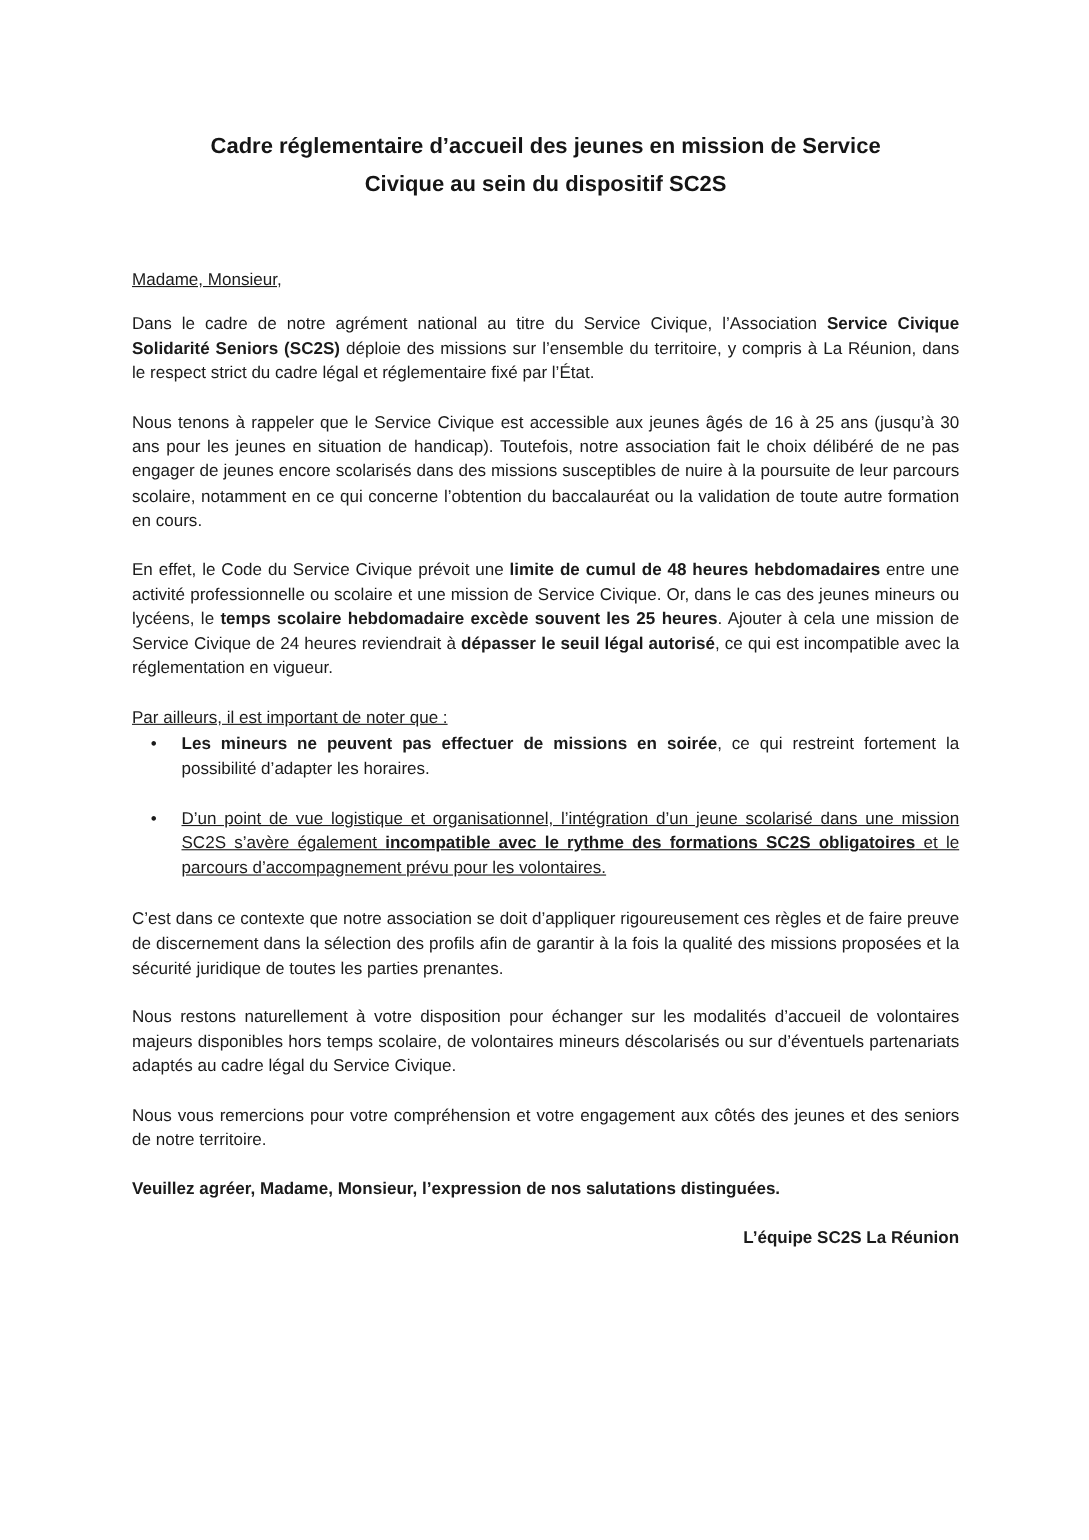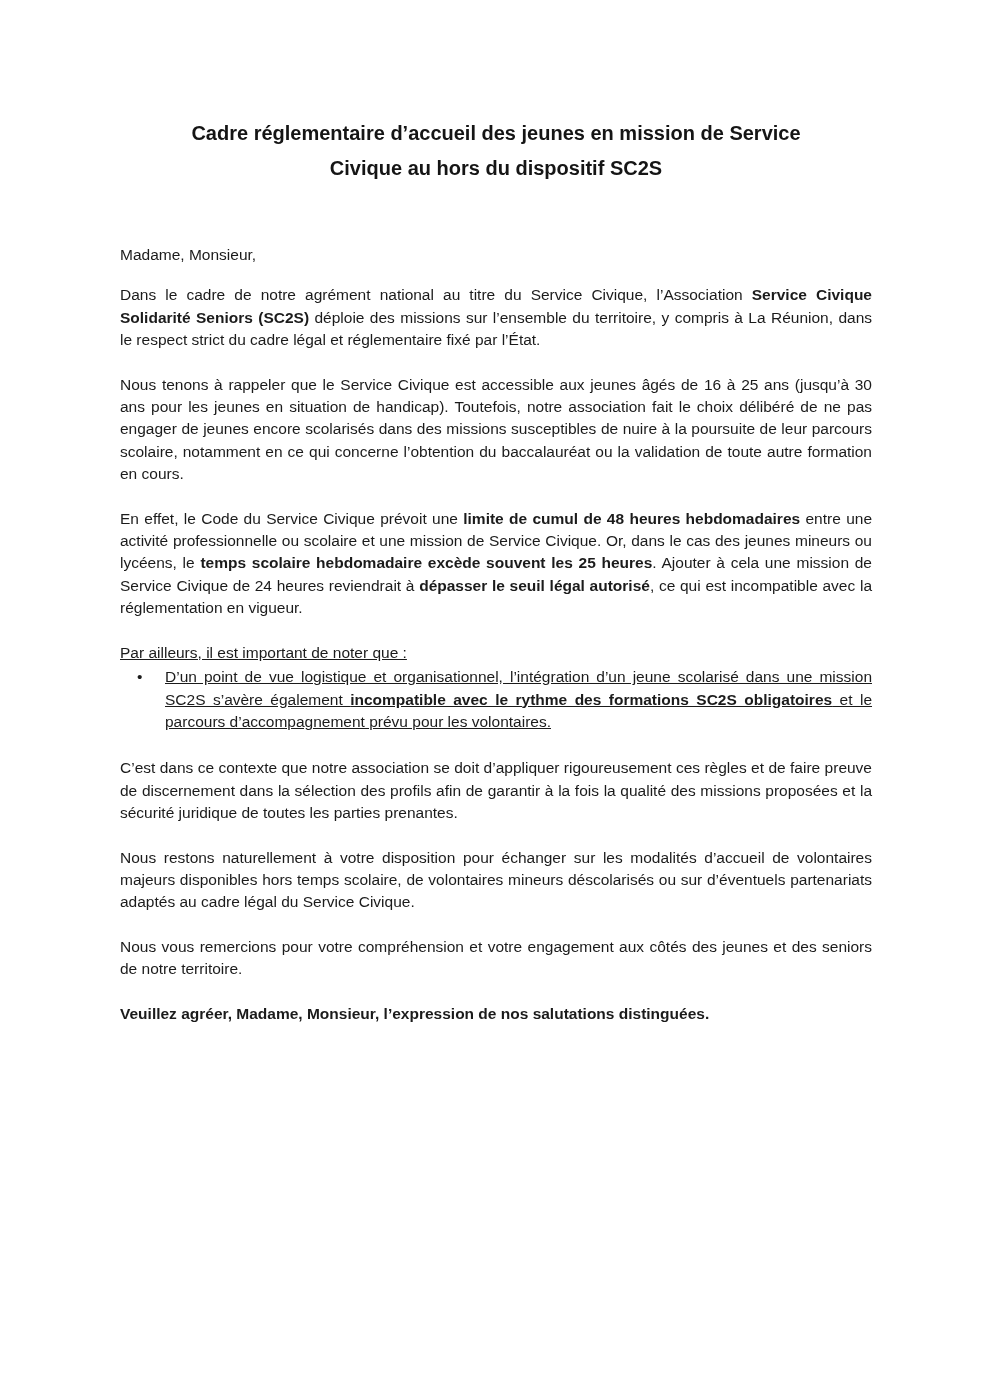--- a/index.html
+++ b/index.html
@@ -23,20 +23,21 @@
   .title {
     text-align: center;
     font-weight: 700;
     font-size: 20px;
     line-height: 34.5px;
     margin: 0 0 59px 0;
     color: #151515;
   }
   .salutation {
     margin: 0 0 18px 0;
+    text-decoration: underline;
   }
   p.para {
     margin: 0 0 22px 0;
     text-align: justify;
   }
   p.intro {
     margin: 0 0 2px 0;
     text-align: justify;
     text-decoration: underline;
   }
@@ -70,41 +71,43 @@
     line-height: 22.5px;
   }
   .sig-line1 { font-weight: 700; }
 </style>
 </head>
 <body>
 
 <div class="page">
 
   <h1 class="title"><span>Cadre réglementaire d’accueil des jeunes en mission de Service</span><br>
-    <span>Civique au hors du dispositif SC2S</span>
+    <span>Civique au sein du dispositif SC2S</span>
   </h1>
 
   <p class="salutation">Madame, Monsieur,</p>
 
   <p class="para"><span>Dans le cadre de notre agrément national au titre du Service Civique, l’Association </span><span class="b">Service Civique Solidarité Seniors (SC2S)</span><span> déploie des missions sur l’ensemble du territoire, y compris à La Réunion, dans le respect strict du cadre légal et réglementaire fixé par l’État.</span></p>
 
   <p class="para"><span>Nous tenons à rappeler que le Service Civique est accessible aux jeunes âgés de 16 à 25 ans (jusqu’à 30 ans pour les jeunes en situation de handicap). Toutefois, notre association fait le choix délibéré de ne pas engager de jeunes encore scolarisés dans des missions susceptibles de nuire à la poursuite de leur parcours scolaire, notamment en ce qui concerne l’obtention du baccalauréat ou la validation de toute autre formation en cours.</span></p>
 
   <p class="para"><span>En effet, le Code du Service Civique prévoit une </span><span class="b">limite de cumul de 48 heures hebdomadaires</span><span> entre une activité professionnelle ou scolaire et une mission de Service Civique. Or, dans le cas des jeunes mineurs ou lycéens, le </span><span class="b">temps scolaire hebdomadaire excède souvent les 25 heures</span><span>. Ajouter à cela une mission de Service Civique de 24 heures reviendrait à </span><span class="b">dépasser le seuil légal autorisé</span><span>, ce qui est incompatible avec la réglementation en vigueur.</span></p>
 
   <p class="intro"><span>Par ailleurs, il est important de noter que :</span></p>
 
   <ul class="bullets">
+    <li><span class="b">Les mineurs ne peuvent pas effectuer de missions en soirée</span><span>, ce qui restreint fortement la possibilité d’adapter les horaires.</span></li>
     <li><span>D’un point de vue logistique et organisationnel, l’intégration d’un jeune scolarisé dans une mission SC2S s’avère également </span><span class="b">incompatible avec le rythme des formations SC2S obligatoires</span><span> et le parcours d’accompagnement prévu pour les volontaires.</span></li>
   </ul>
 
   <p class="para"><span>C’est dans ce contexte que notre association se doit d’appliquer rigoureusement ces règles et de faire preuve de discernement dans la sélection des profils afin de garantir à la fois la qualité des missions proposées et la sécurité juridique de toutes les parties prenantes.</span></p>
 
   <p class="para"><span>Nous restons naturellement à votre disposition pour échanger sur les modalités d’accueil de volontaires majeurs disponibles hors temps scolaire, de volontaires mineurs déscolarisés ou sur d’éventuels partenariats adaptés au cadre légal du Service Civique.</span></p>
 
   <p class="para"><span>Nous vous remercions pour votre compréhension et votre engagement aux côtés des jeunes et des seniors de notre territoire.</span></p>
 
   <p class="para closing"><span>Veuillez agréer, Madame, Monsieur, l’expression de nos salutations distinguées.</span></p>
 
   <div class="signature">
+    <div class="sig-line1">L’équipe SC2S La Réunion</div>
   </div>
 
 </div>
 
 </body></html>

